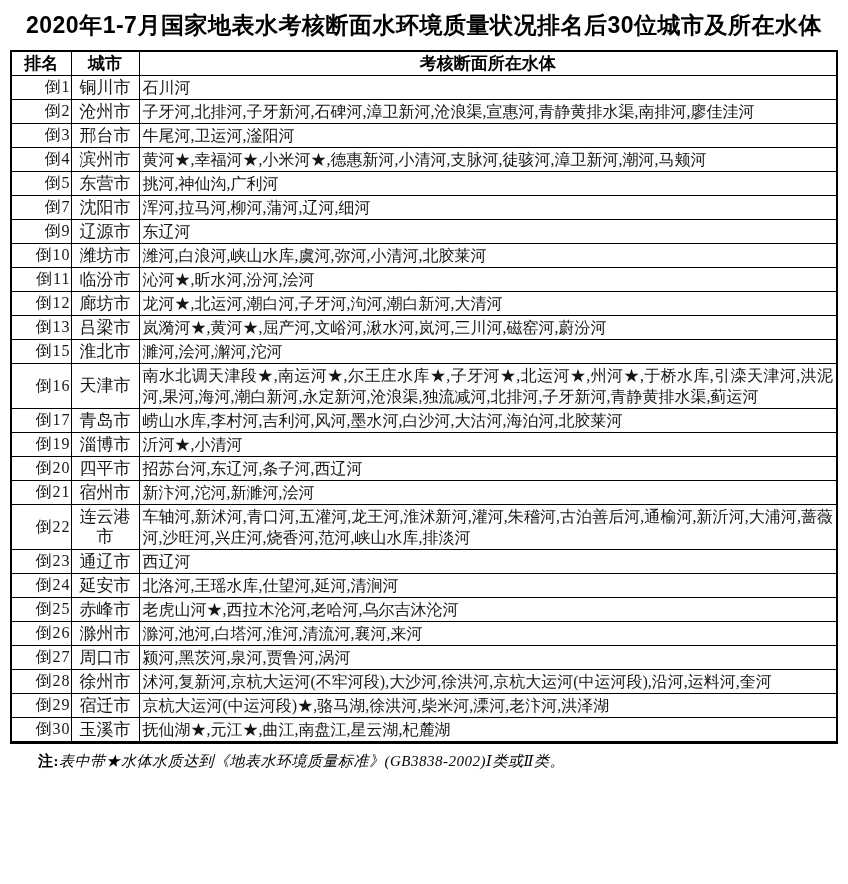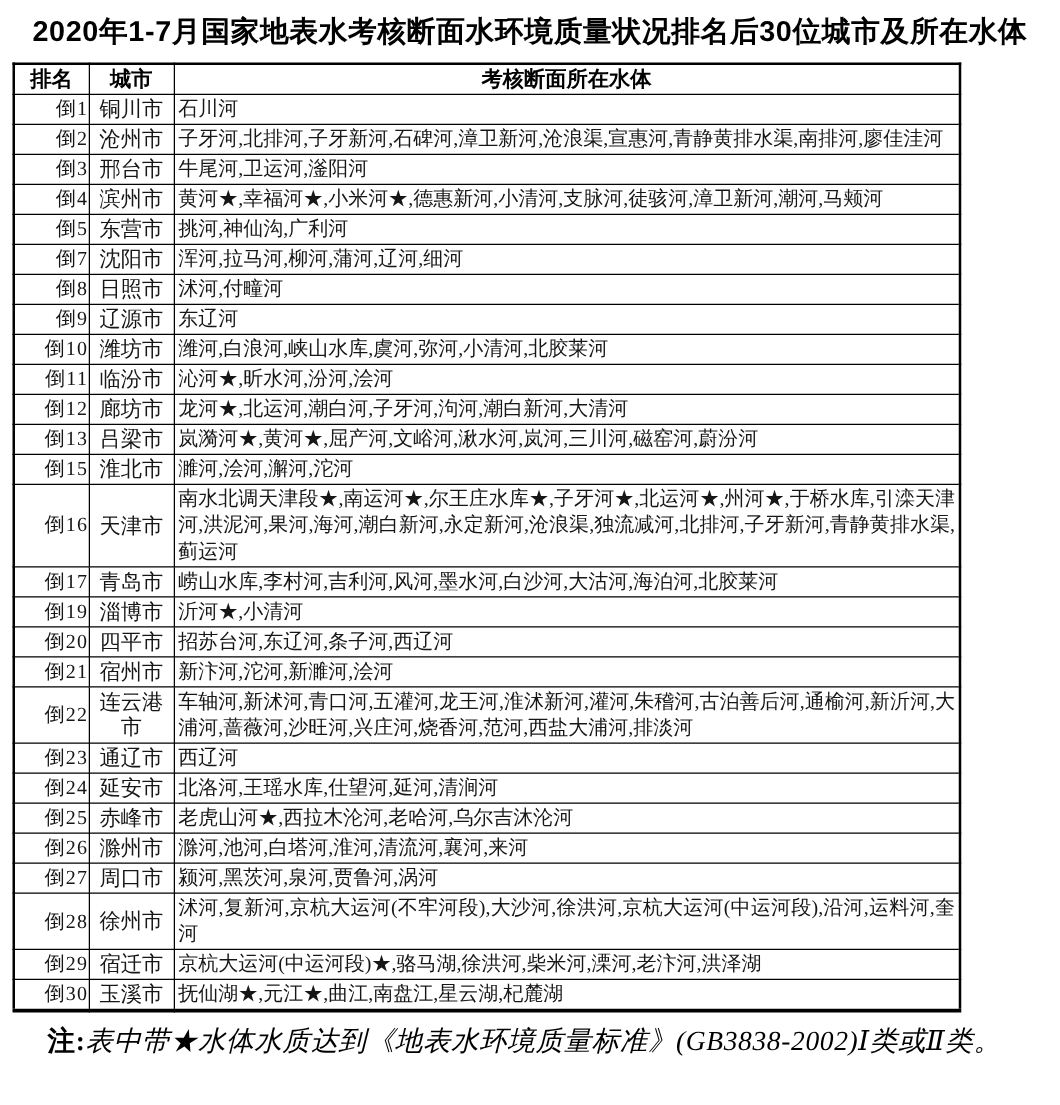--- a/index.html
+++ b/index.html
@@ -22,21 +22,21 @@
     font-weight: bold;
     font-size: 23px;
     line-height: 30px;
     text-align: center;
     margin: 4px 0 10px 0;
     color: #000;
     letter-spacing: 0.5px;
   }
   table.rank-table {
     border-collapse: collapse;
-    width: 759px;
+    width: 828px;
     table-layout: fixed;
     border: 2px solid #000;
     border-bottom-width: 3px;
   }
   .rank-table th, .rank-table td {
     border: 1px solid #000;
     vertical-align: middle;
     color: #161616;
   }
   .rank-table th {
@@ -70,21 +70,21 @@
     line-height: 21px;
     padding: 1px 3px;
     word-break: break-all;
   }
   td.water-cell.long {
     text-align: justify;
     text-align-last: left;
   }
   .note {
     margin: 8px 0 0 28px;
-    font-size: 22px;
+    font-size: 15px;
     font-style: italic;
     color: #000;
     letter-spacing: 0.5px;
   }
   .note .note-prefix {
     font-weight: bold;
     font-style: normal;
   }
 </style>
 </head>
@@ -138,25 +138,20 @@
       <td class="water-cell">挑河,神仙沟,广利河</td>
     </tr>
 
 
     <tr>
       <td class="rank-cell">倒7</td>
       <td class="city-cell">沈阳市</td>
       <td class="water-cell">浑河,拉马河,柳河,蒲河,辽河,细河</td>
     </tr>
 
-    <tr>
-      <td class="rank-cell">倒8</td>
-      <td class="city-cell">日照市</td>
-      <td class="water-cell">沭河,付疃河</td>
-    </tr>
 
     <tr>
       <td class="rank-cell">倒9</td>
       <td class="city-cell">辽源市</td>
       <td class="water-cell">东辽河</td>
     </tr>
 
     <tr>
       <td class="rank-cell">倒10</td>
       <td class="city-cell">潍坊市</td>
@@ -215,21 +210,21 @@
 
     <tr>
       <td class="rank-cell">倒21</td>
       <td class="city-cell">宿州市</td>
       <td class="water-cell">新汴河,沱河,新濉河,浍河</td>
     </tr>
 
     <tr>
       <td class="rank-cell">倒22</td>
       <td class="city-cell">连云港市</td>
-      <td class="water-cell long">车轴河,新沭河,青口河,五灌河,龙王河,淮沭新河,灌河,朱稽河,古泊善后河,通榆河,新沂河,大浦河,蔷薇河,沙旺河,兴庄河,烧香河,范河,西盐大浦河,排淡河</td>
+      <td class="water-cell long">车轴河,新沭河,青口河,五灌河,龙王河,淮沭新河,灌河,朱稽河,古泊善后河,通榆河,新沂河,大浦河,蔷薇河,沙旺河,兴庄河,烧香河,范河,峡山水库,排淡河</td>
     </tr>
 
     <tr>
       <td class="rank-cell">倒23</td>
       <td class="city-cell">通辽市</td>
       <td class="water-cell">西辽河</td>
     </tr>
 
     <tr>
       <td class="rank-cell">倒24</td>

